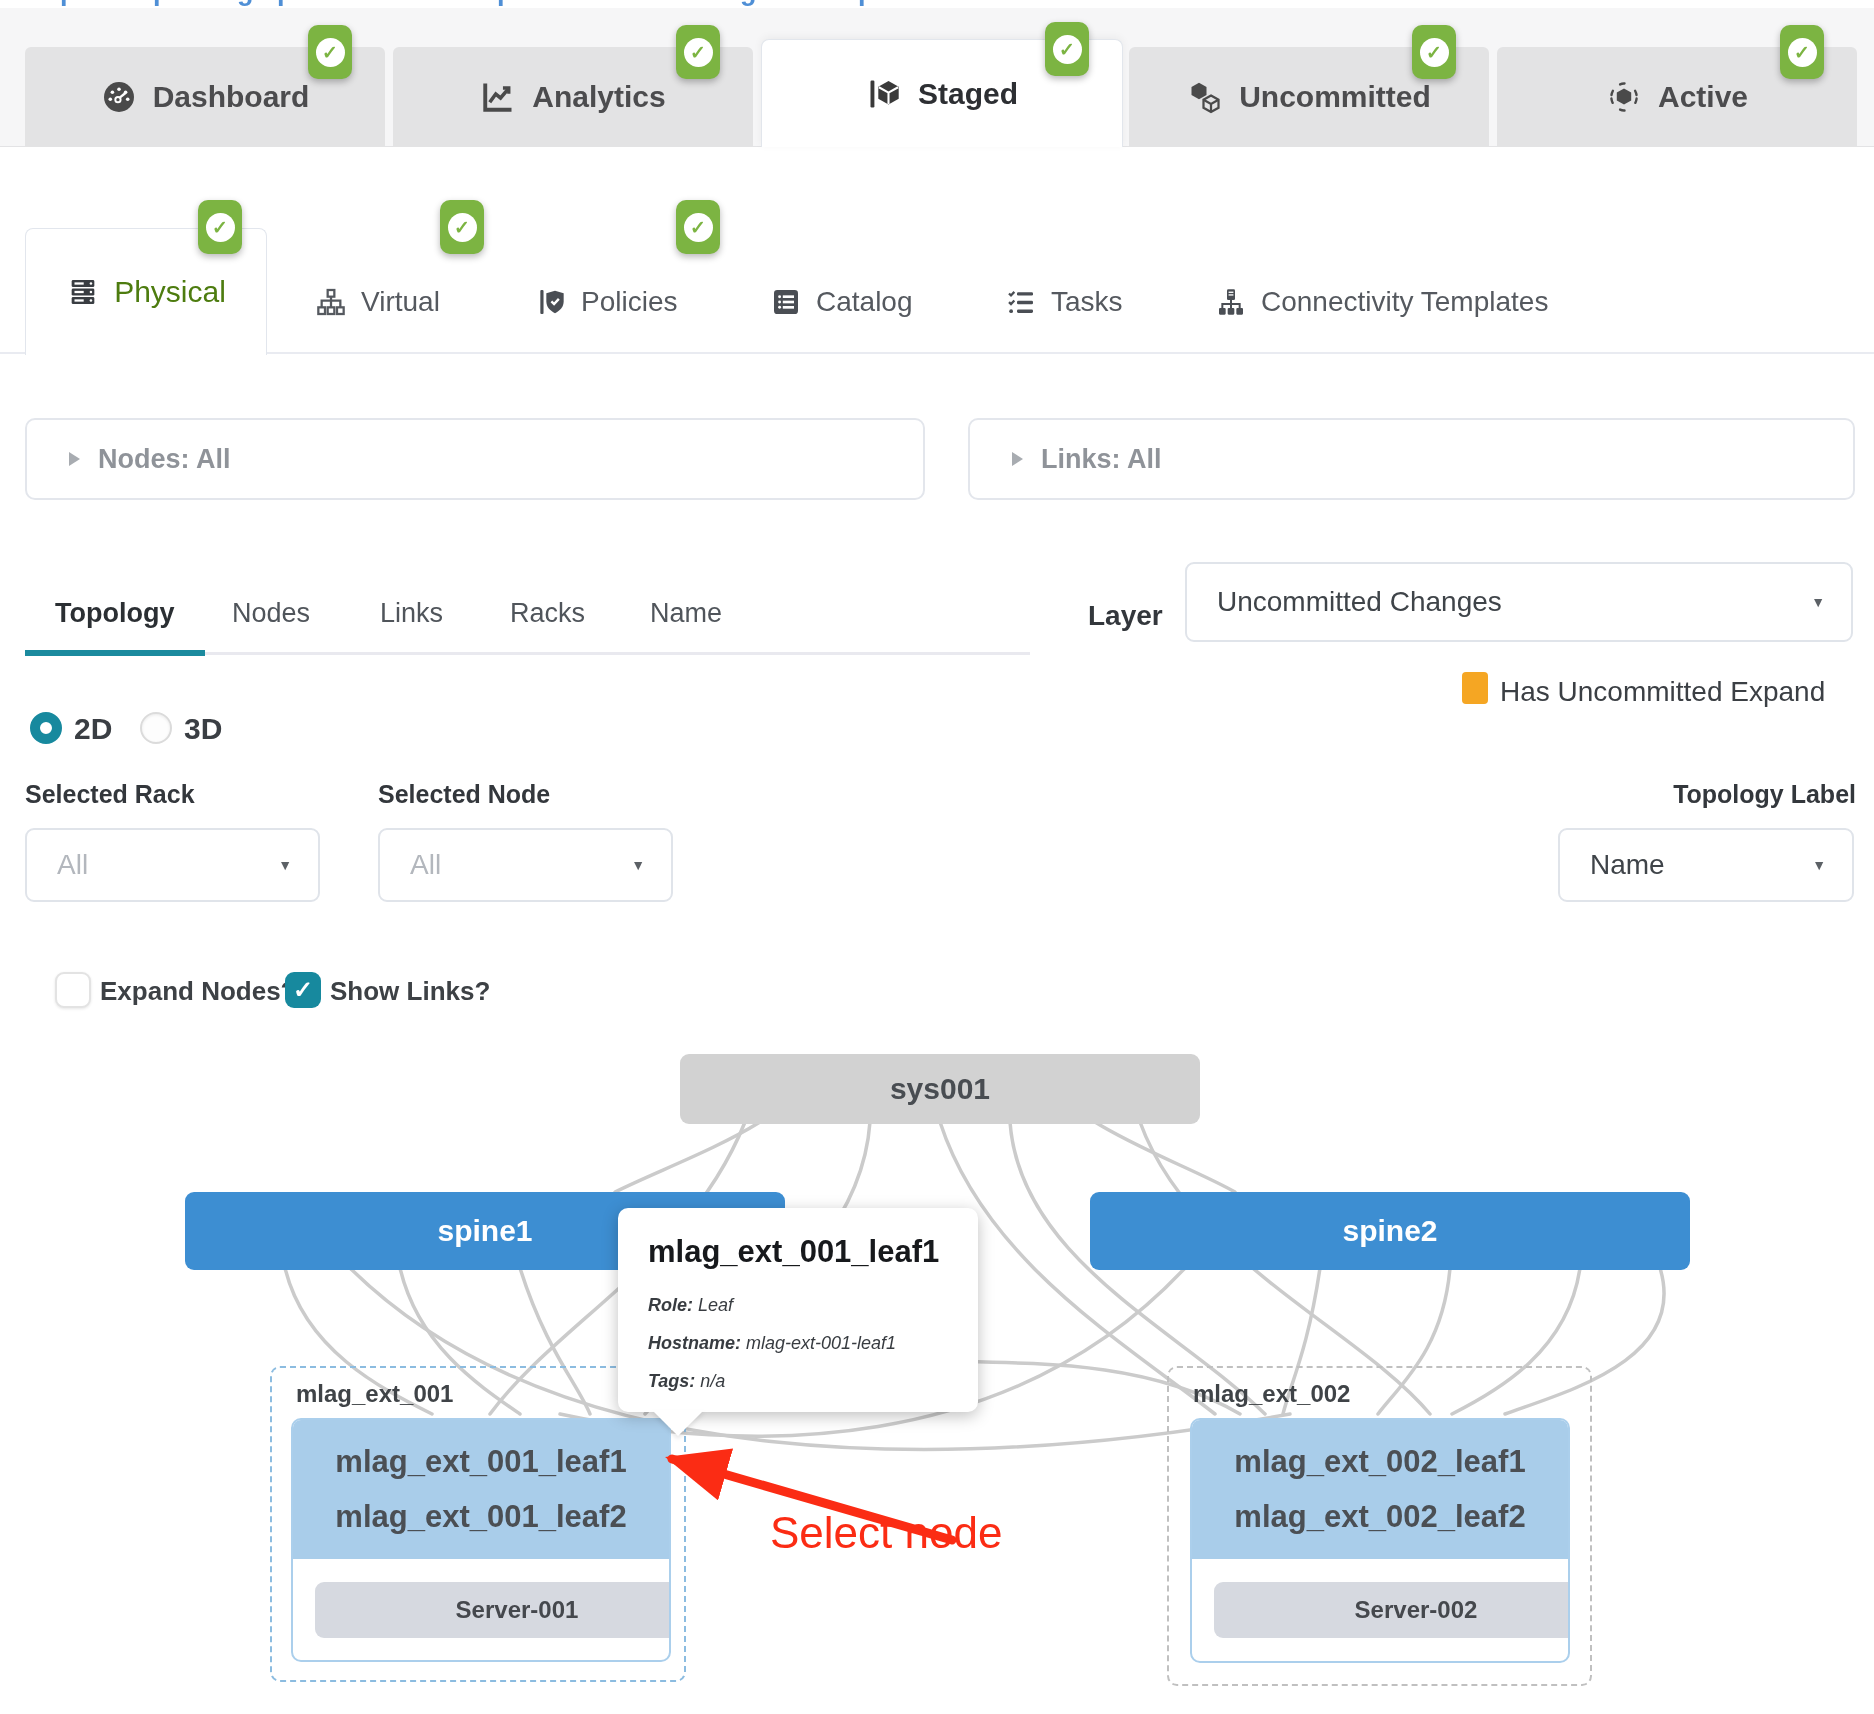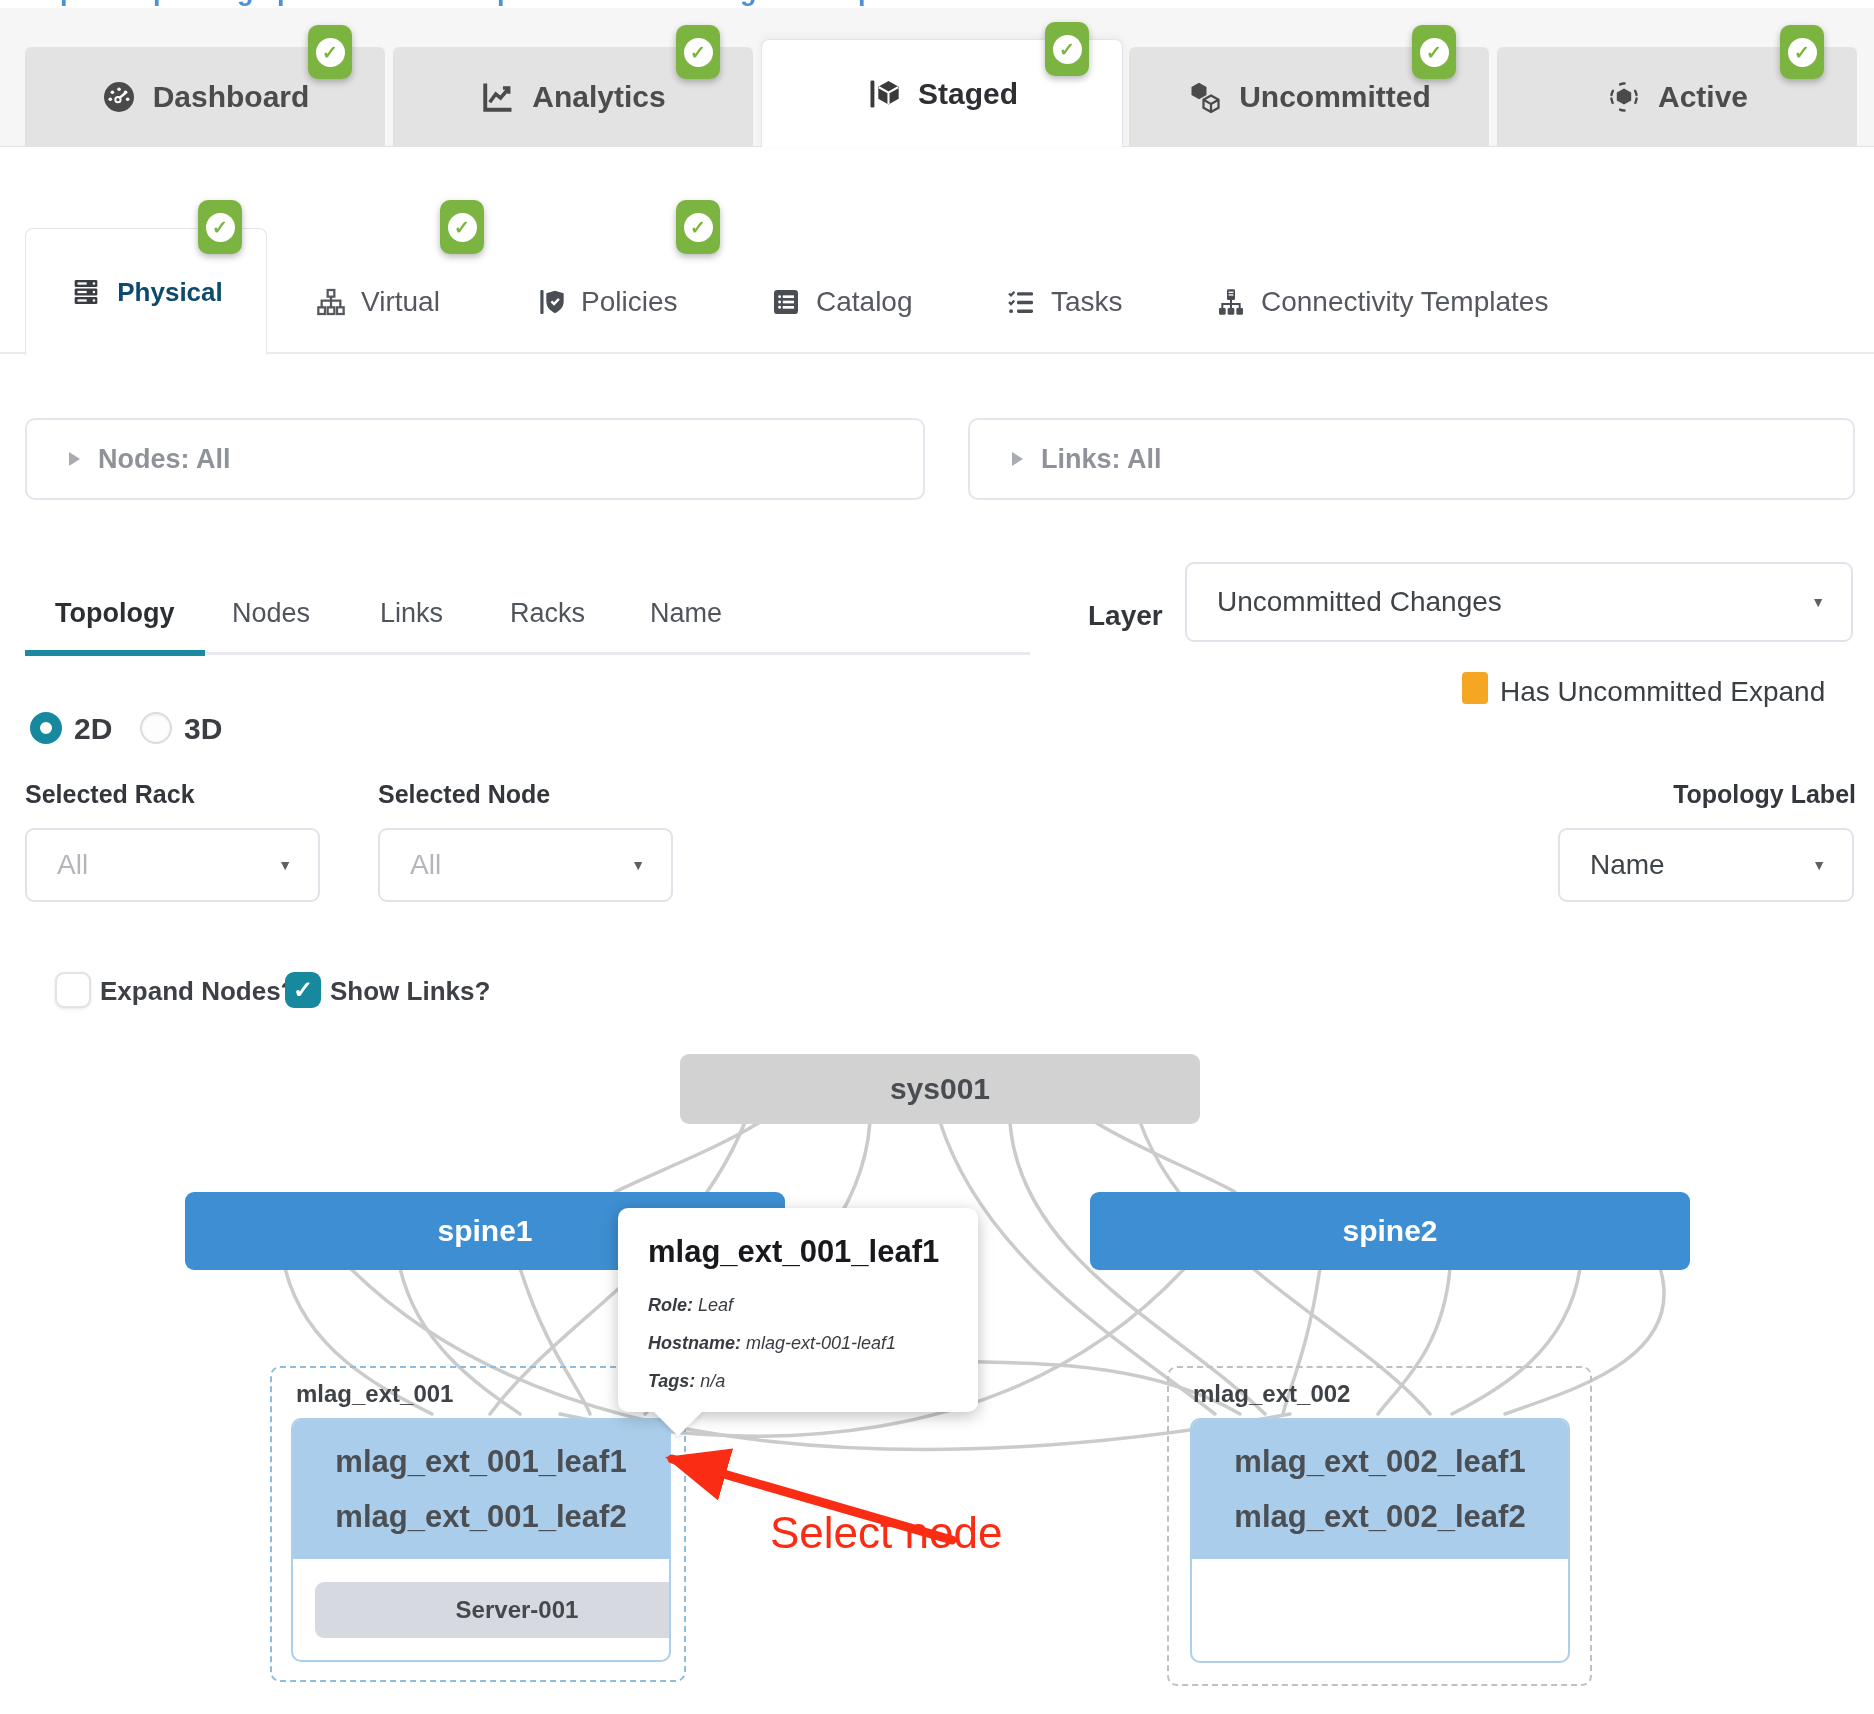--- a/index.html
+++ b/index.html
@@ -23,21 +23,21 @@
          display:flex;align-items:center;justify-content:center;z-index:7;}
   .badge .dot{width:29px;height:29px;border-radius:50%;background:#fff;display:flex;align-items:center;justify-content:center;}
   .badge .dot::after{content:"✓";font-size:19px;font-weight:700;color:#7cb442;}
 
   
   .subnav{position:absolute;left:0;top:200px;width:1874px;height:154px;}
   .subnav .rule{position:absolute;left:0;top:152px;width:1874px;height:2px;background:#e9ebf1;z-index:1;}
   .subtab-active{position:absolute;left:25px;top:28px;width:240px;height:126px;background:#fff;
                  border:1px solid #e2e6ed;border-bottom:none;border-radius:8px 8px 0 0;z-index:2;
                  display:flex;align-items:center;justify-content:center;gap:14px;cursor:pointer;}
-  .subtab-active .lbl{font-size:26px;font-weight:700;color:#0c4a6e;}
+  .subtab-active .lbl{font-size:30px;font-weight:400;color:#4d7c0f;}
   .subtab{position:absolute;top:72px;height:60px;display:flex;align-items:center;gap:14px;cursor:pointer;z-index:2;}
   .subtab .lbl{font-size:28px;color:#55595f;}
 
   
   .filterbox{position:absolute;top:418px;height:82px;background:#fff;border:2px solid #e3e6ec;border-radius:10px;
              display:flex;align-items:center;padding-left:42px;gap:18px;box-sizing:border-box;cursor:pointer;}
   .filterbox .caret{width:0;height:0;border-left:11px solid #a8acb1;border-top:7px solid transparent;border-bottom:7px solid transparent;}
   .filterbox .lbl{font-size:27px;font-weight:600;color:#8f9399;}
 
   
@@ -396,20 +396,21 @@
     </div>
   </div>
 
   <div class="rack plain" style="left:1167px;top:1366px;width:421px;height:316px">
     <span class="rack-label">mlag_ext_002</span>
     <div class="rack-card" style="left:21px;top:50px;width:380px;height:245px">
       <div class="leaf-pair">
         <div class="leaf">mlag_ext_002_leaf1</div>
         <div class="leaf">mlag_ext_002_leaf2</div>
       </div>
+      <div class="server" style="left:22px;top:162px;width:332px">Server-002</div>
     </div>
   </div>
 
   <div class="tooltip">
     <div class="tt-title">mlag_ext_001_leaf1</div>
     <div class="tt-row">
       <span class="k">Role:</span>
       <span>Leaf</span>
     </div>
     <div class="tt-row">

